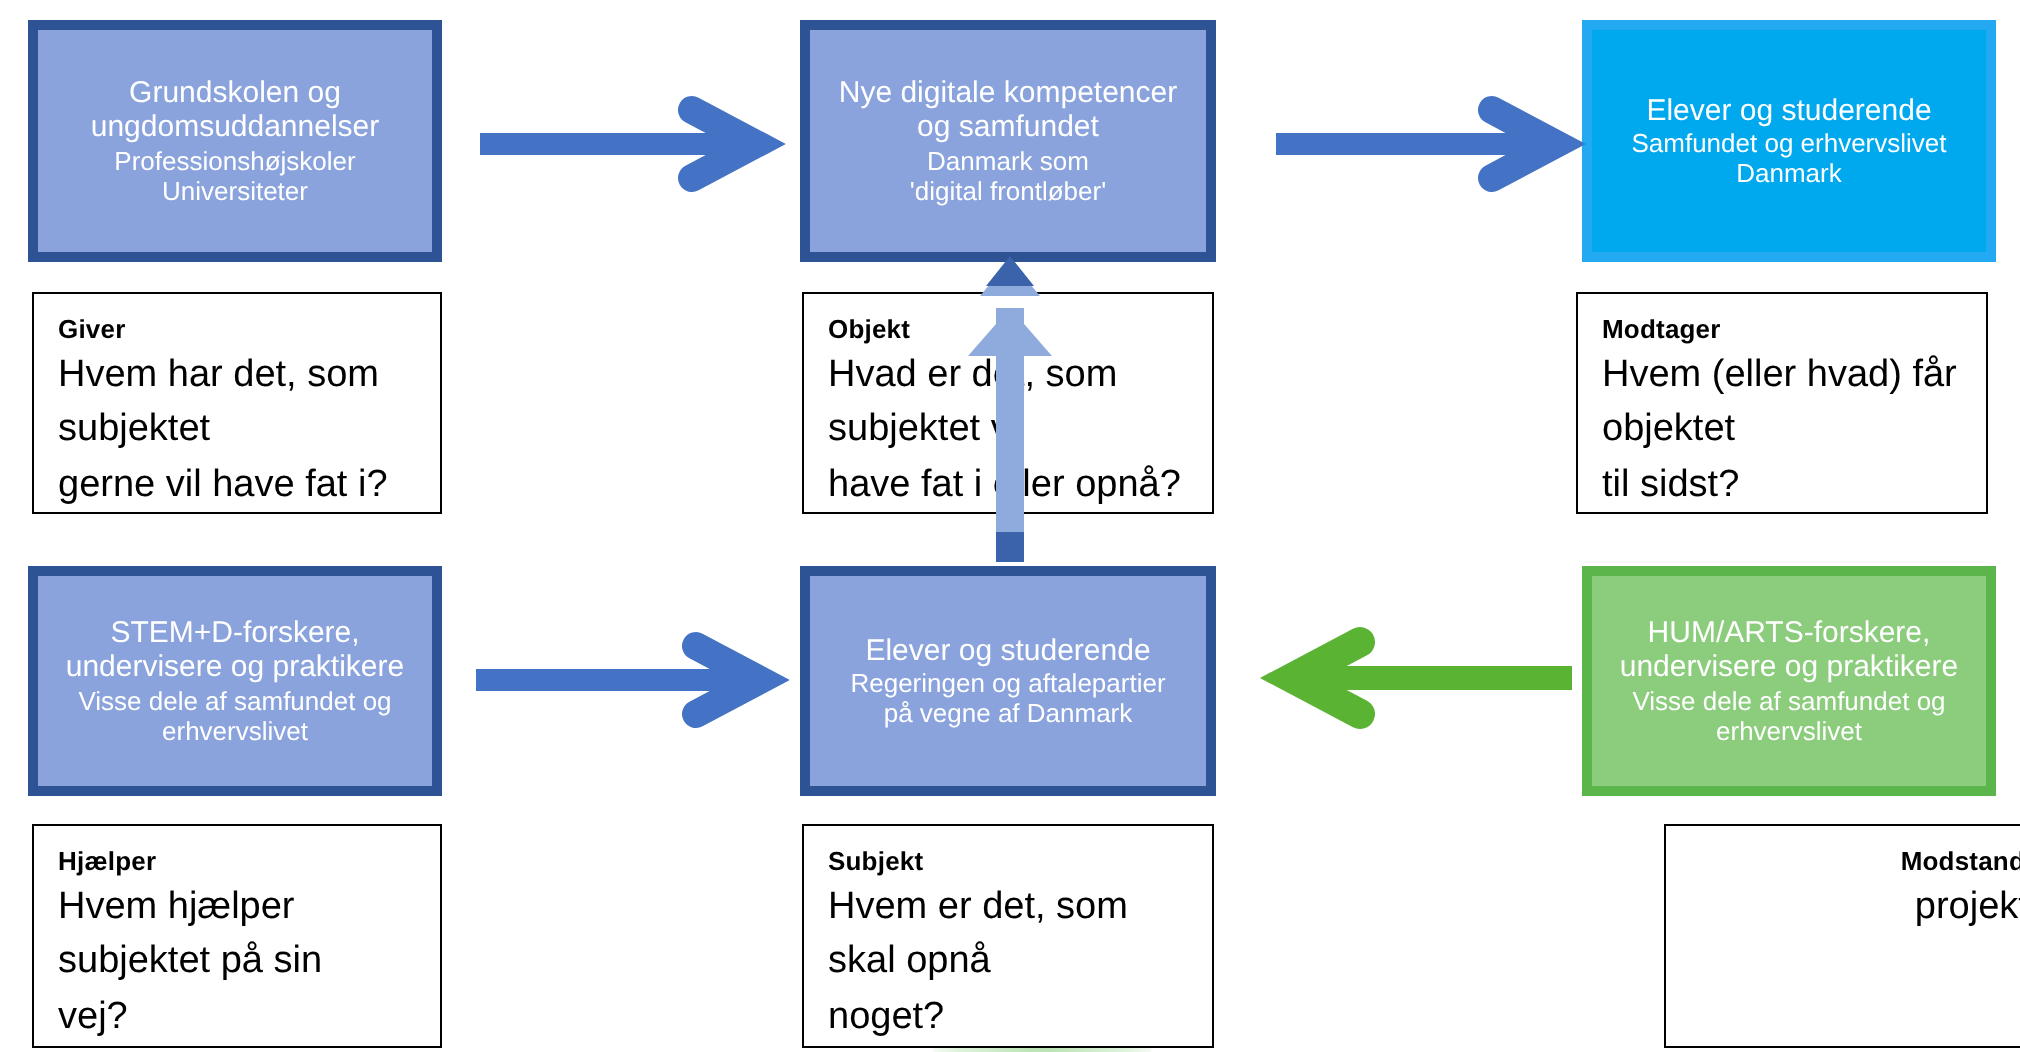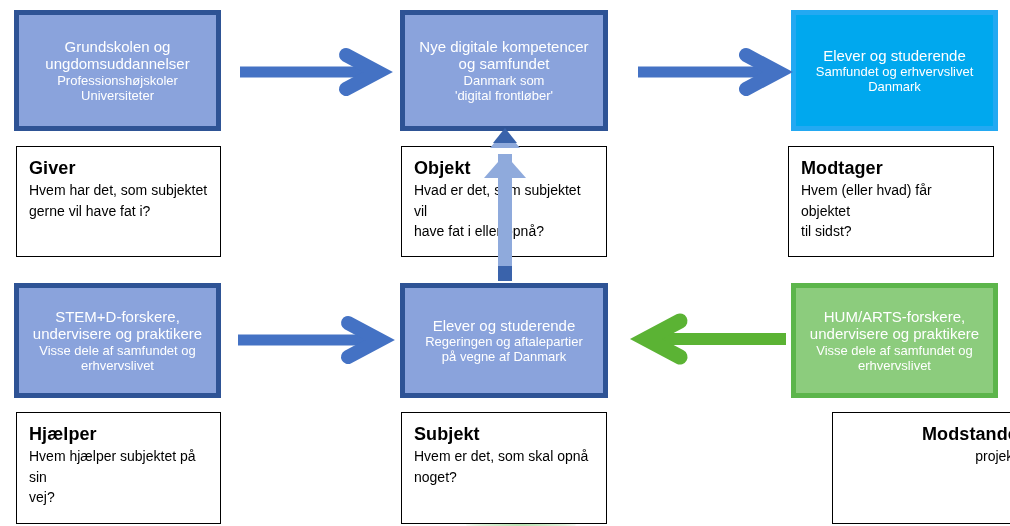--- a/index.html
+++ b/index.html
@@ -22,22 +22,22 @@
   .cbox.blue{background:#8aa3dc;border:5px solid #2e5395;}
   .cbox.cyan{background:#00a8ee;border:5px solid #23a9f2;}
   .cbox.green{background:#8ccc7d;border:5px solid #5cb54b;}
 
   
   .wbox{
     position:absolute;box-sizing:border-box;
     background:#ffffff;border:1.5px solid #000000;
     padding:9px 12px 0 12px;color:#000000;
   }
-  .wbox .ttl{font-weight:bold;font-size:18px;line-height:1.35;letter-spacing:.1px;}
-  .wbox .body{font-size:14px;line-height:1.45;}
+  .wbox .ttl{font-weight:bold;font-size:13px;line-height:1.35;letter-spacing:.1px;}
+  .wbox .body{font-size:19px;line-height:1.45;}
 
   
   .arrow{position:absolute;}
   .arrow svg{display:block;overflow:visible;}
 
   
   .ghost-ellipse{
     position:absolute;border-radius:50%;
     background:radial-gradient(ellipse at center, rgba(120,200,110,.55) 0%, rgba(150,215,140,.30) 55%, rgba(255,255,255,0) 78%);
   }

